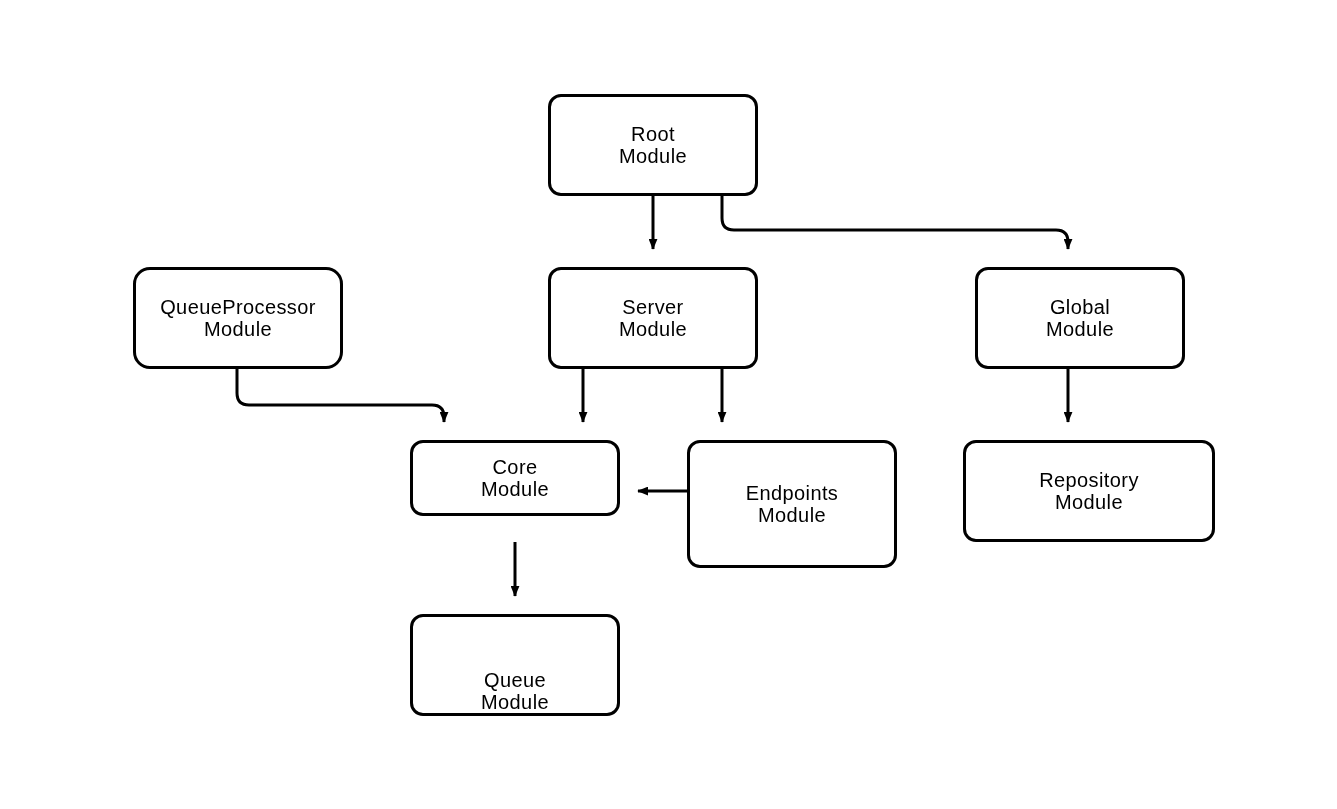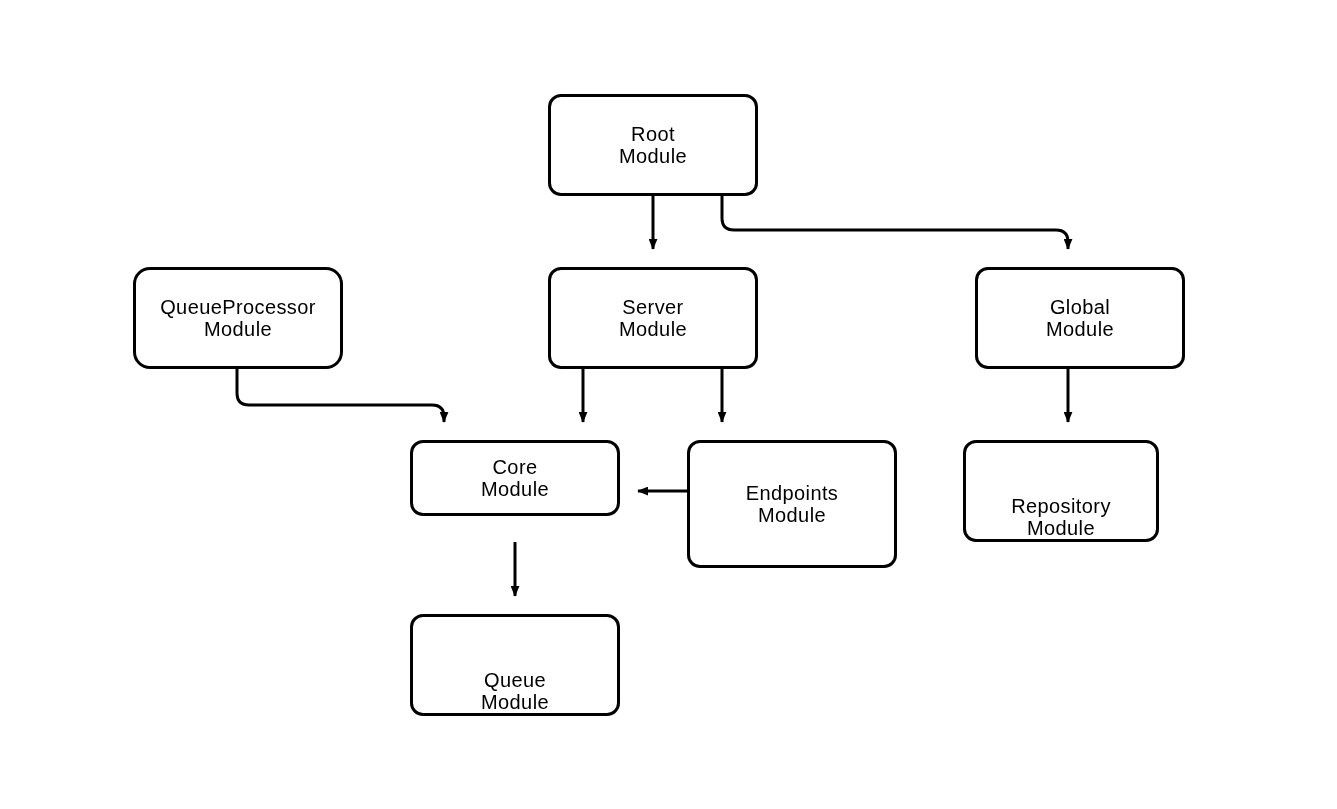--- a/index.html
+++ b/index.html
@@ -113,21 +113,21 @@
     <div class="node" style="left:410px; top:440px; width:210px; height:76px;">
       <span class="node-label">Core
 Module</span>
     </div>
 
     <div class="node" style="left:687px; top:440px; width:210px; height:128px;">
       <span class="node-label">Endpoints
 Module</span>
     </div>
 
-    <div class="node" style="left:963px; top:440px; width:196px; height:102px;justify-content:flex-end;">
+    <div class="node" style="left:963px; top:440px; width:252px; height:102px;">
       <span class="node-label">Repository
 Module</span>
     </div>
 
     <div class="node" style="left:410px; top:614px; width:210px; height:102px;justify-content:flex-end;">
       <span class="node-label">Queue
 Module</span>
     </div>
 
   </div>

